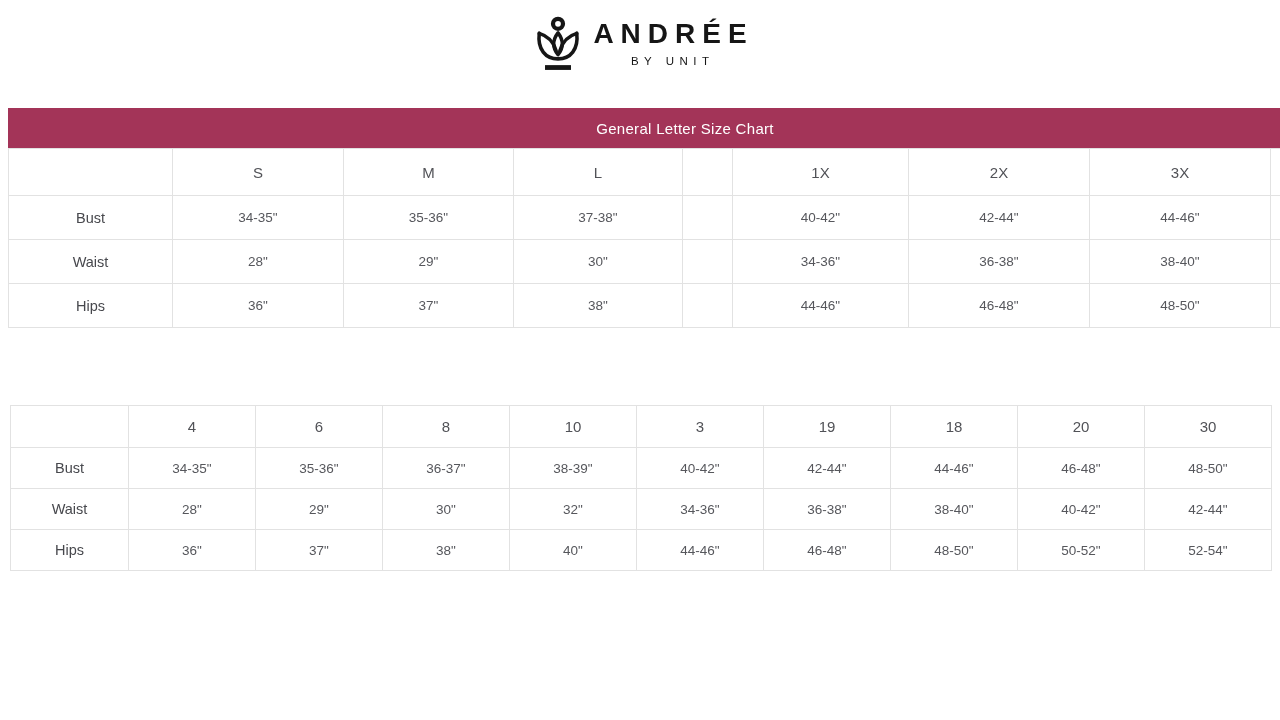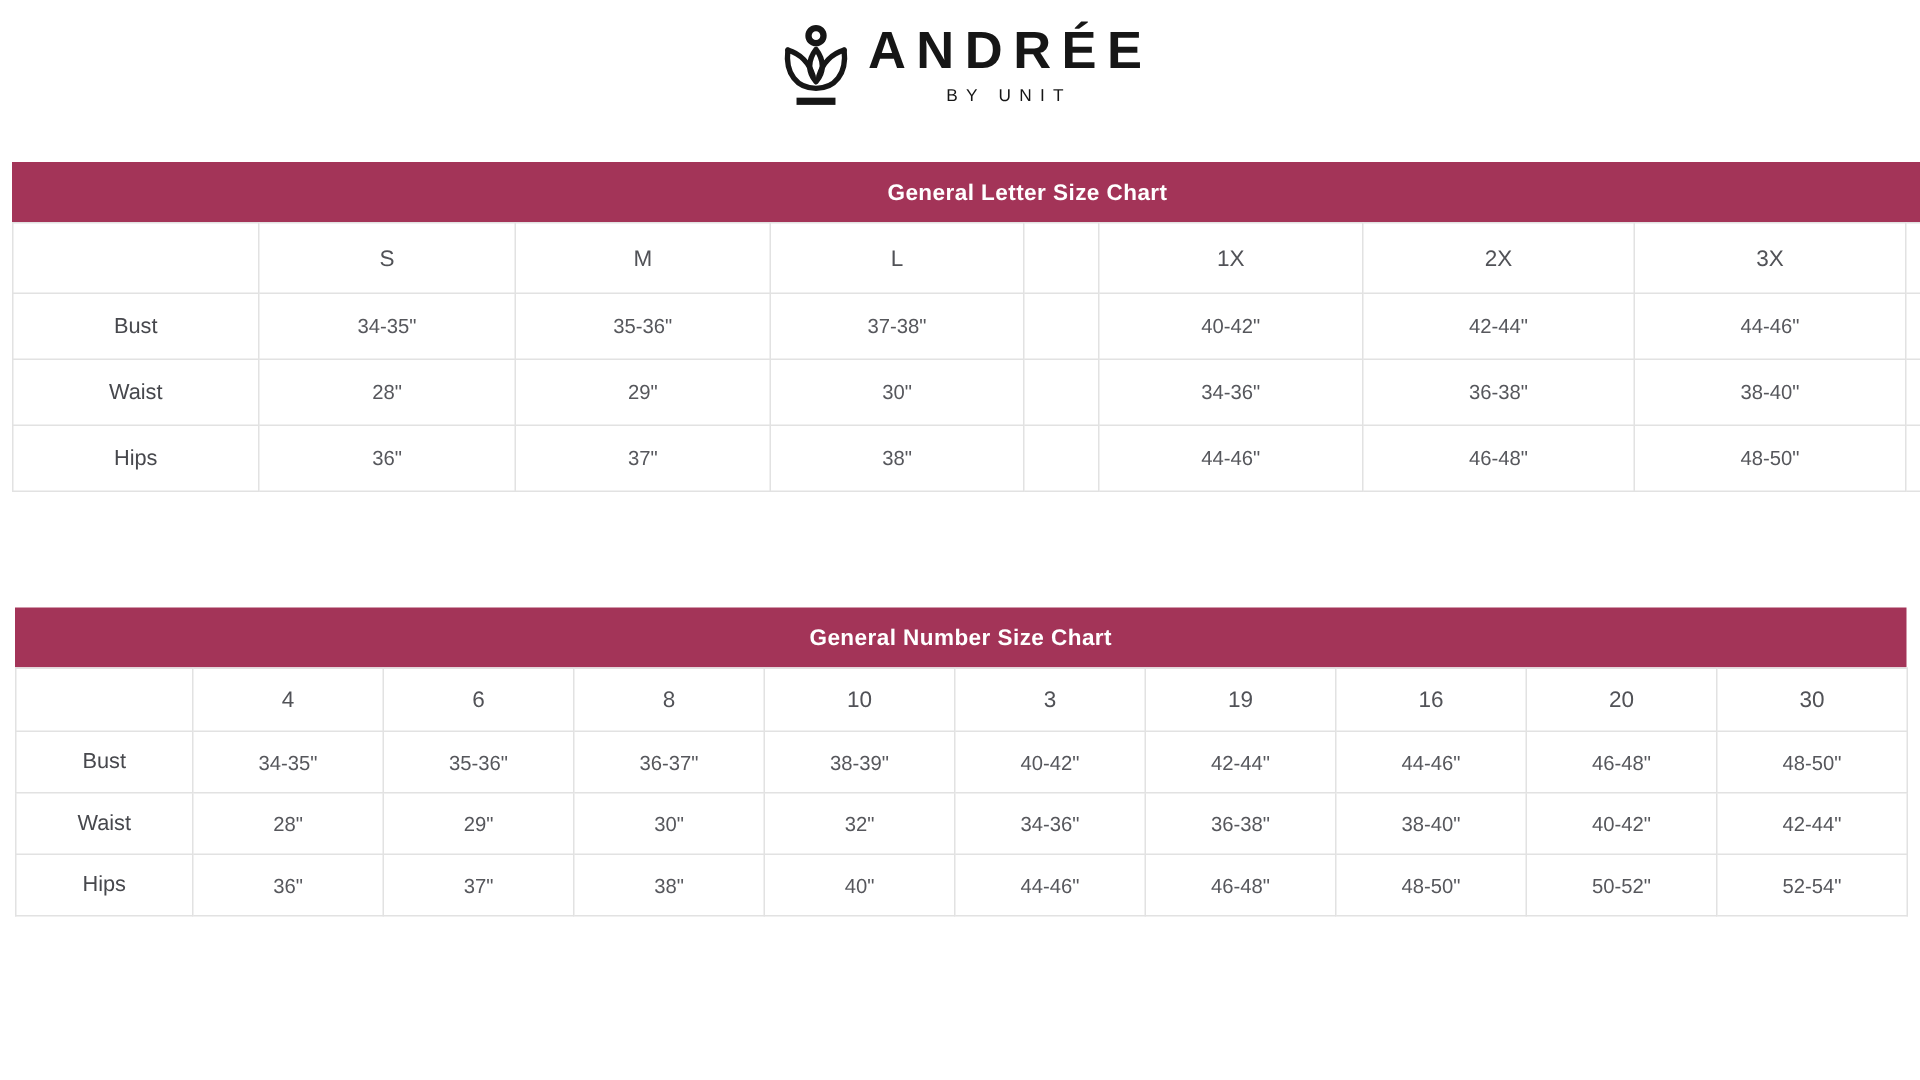--- a/index.html
+++ b/index.html
@@ -12,40 +12,40 @@
   :root { --accent: #a33458; --border: #e2e2e2; --text: #56575c; --label: #47484d; }
 
   
   .logo-wrap {
     position: absolute; top: 13px; left: 0; right: 0;
     display: flex; justify-content: center; align-items: center; gap: 10px;
   }
   .logo-icon svg { display: block; }
   .logo-text { display: flex; flex-direction: column; align-items: center; }
   .brand-name {
-    font-size: 35px; font-weight: 700; color: #161616;
+    font-size: 28px; font-weight: 700; color: #161616;
     letter-spacing: 7px; line-height: 1; white-space: nowrap;
     margin-right: -7px; 
   }
   .brand-tagline {
     font-size: 11.5px; font-weight: 400; color: #161616;
     letter-spacing: 5.5px; margin-top: 7px; margin-right: -5.5px; white-space: nowrap;
   }
 
   
   .size-chart { position: absolute; }
   #letter-chart { top: 108px; left: 8px;  width: 1354px; }
   #number-chart { top: 405px; left: 10px; width: 1261px; }
 
   .band {
     height: 40px; background: var(--accent);
     display: flex; align-items: center; justify-content: center;
   }
   .band span {
-    color: #ffffff; font-size: 15px; font-weight: 700; letter-spacing: 0.3px;
+    color: #ffffff; font-size: 15px; font-weight: 400; letter-spacing: 0.3px;
   }
 
   table {
     border-collapse: collapse; table-layout: fixed; width: 100%;
     background: #ffffff;
   }
   th, td {
     border: 1px solid var(--border);
     text-align: center; vertical-align: middle;
     font-weight: normal; overflow: hidden; white-space: nowrap;
@@ -140,23 +140,20 @@
           <td>44-46"</td>
           <td>46-48"</td>
           <td>48-50"</td>
           <td></td>
         </tr>
       </tbody>
     </table>
 </div>
 
 <div class="size-chart" id="number-chart">
-  <div class="band">
-    <span>General Number Size Chart</span>
-  </div>
   <table>
     <colgroup>
       <col style="width:118px">
         <col style="width:127px">
         <col style="width:127px">
       <col style="width:127px">
         <col style="width:127px">
         <col style="width:127px">
       <col style="width:127px">
         <col style="width:127px">
@@ -165,21 +162,21 @@
     </colgroup>
   <thead>
         <tr>
           <th></th>
           <th>4</th>
           <th>6</th>
           <th>8</th>
           <th>10</th>
           <th>3</th>
           <th>19</th>
-          <th>16</th>
+          <th>18</th>
           <th>20</th>
           <th>30</th>
         </tr>
       </thead>
       <tbody>
         <tr>
           <th>Bust</th>
           <td>34-35"</td>
           <td>35-36"</td>
           <td>36-37"</td>

